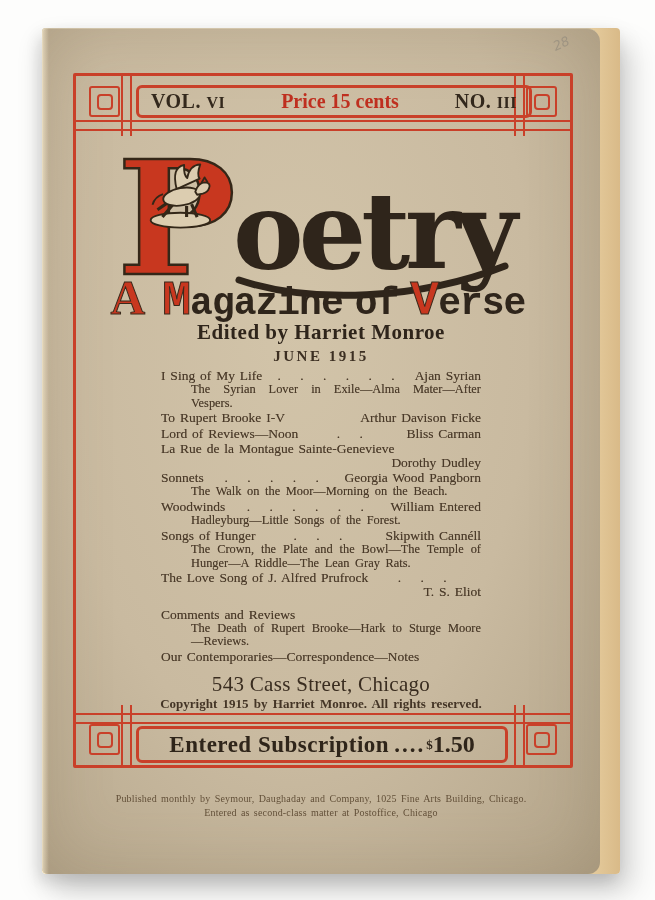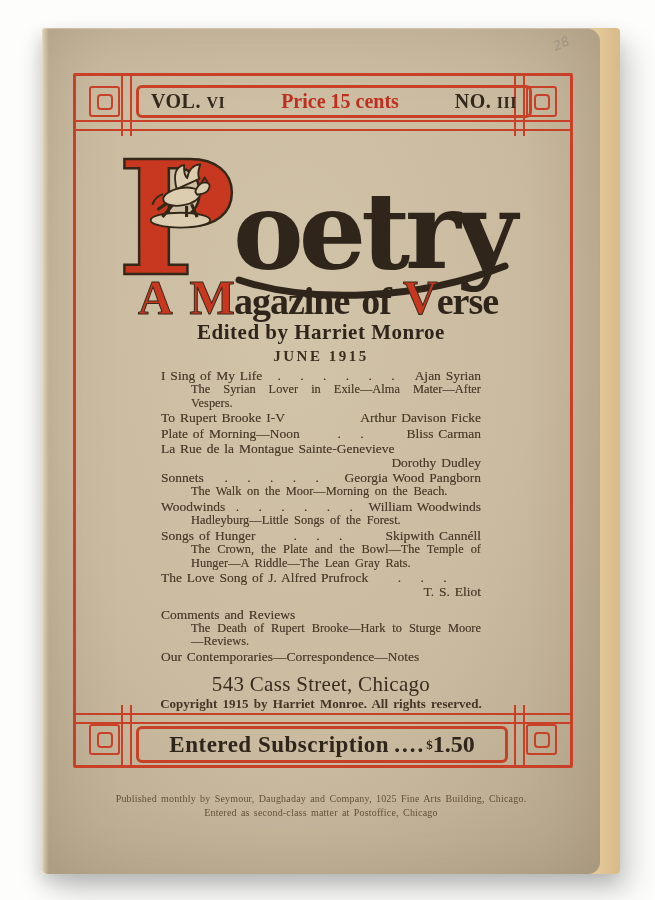--- a/index.html
+++ b/index.html
@@ -31,21 +31,21 @@
   .mh.red{color:#bf2f1f;font-size:20px;letter-spacing:0;}
   .sub-label{font-weight:bold;font-size:23px;color:#2f251a;letter-spacing:.5px;white-space:nowrap;}
   .sub-dots{font-weight:bold;font-size:23px;color:#2f251a;letter-spacing:2px;margin:0 1px 0 5px;}
   .sub-cur{font-weight:bold;font-size:13px;color:#2f251a;vertical-align:8px;}
   .sub-amt{font-weight:bold;font-size:24px;color:#2f251a;}
 
   
   .logo{position:absolute;top:110px;left:50%;transform:translateX(-50%);width:400px;height:170px;}
   .subtitle{position:absolute;top:242px;left:0;width:100%;text-align:center;font-weight:bold;color:#2f251b;font-size:38px;letter-spacing:-1px;white-space:nowrap;}
   .subtitle .init{color:#c8371f;font-size:48px;-webkit-text-stroke:1px #3a2a1c;}
-  .subtitle .w{margin:0 6px;}
+  .subtitle .w{margin:0 6px;font-family:Liberation Mono, monospace;}
   .edited{position:absolute;top:292px;left:0;width:100%;text-align:center;font-weight:bold;color:#2f251b;font-size:21px;letter-spacing:.5px;}
   .issue-date{position:absolute;top:320px;left:0;width:100%;text-align:center;font-weight:bold;color:#3c2f22;font-size:15px;letter-spacing:2.5px;}
 
   
   .toc{position:absolute;top:340px;left:50%;margin-left:-160px;width:320px;color:#4a3a29;
     text-shadow:0 0 .4px rgba(74,58,41,.55);}
   .toc-line{display:flex;align-items:baseline;font-size:13.5px;line-height:14.2px;word-spacing:1.5px;white-space:nowrap;}
   .toc-title{}
   .toc-leader{flex:1;text-align:center;letter-spacing:5px;word-spacing:6px;overflow:hidden;}
   .toc-author{text-align:right;}
@@ -140,21 +140,21 @@
         </div>
         <div class="toc-item">
           <div class="toc-line">
               <span class="toc-title">To Rupert Brooke I-V</span>
               <span class="toc-leader"></span>
               <span class="toc-author">Arthur Davison Ficke</span>
             </div>
         </div>
         <div class="toc-item">
           <div class="toc-line">
-              <span class="toc-title">Plate of Morning—Noon</span>
+              <span class="toc-title">Lord of Reviews—Noon</span>
               <span class="toc-leader">. .</span>
               <span class="toc-author">Bliss Carman</span>
             </div>
         </div>
         <div class="toc-item">
           <div class="toc-line">
               <span class="toc-title">La Rue de la Montague Sainte-Genevieve</span>
             </div>
           <div class="toc-author-below">Dorothy Dudley</div>
         </div>
@@ -163,21 +163,21 @@
               <span class="toc-title">Sonnets</span>
               <span class="toc-leader">. . . . .</span>
               <span class="toc-author">Georgia Wood Pangborn</span>
             </div>
           <div class="toc-sub">The Walk on the Moor—Morning on the Beach.</div>
         </div>
         <div class="toc-item">
           <div class="toc-line">
               <span class="toc-title">Woodwinds</span>
               <span class="toc-leader">. . . . . .</span>
-              <span class="toc-author">William Woodwinds</span>
+              <span class="toc-author">William Entered</span>
             </div>
           <div class="toc-sub">Hadleyburg—Little Songs of the Forest.</div>
         </div>
         <div class="toc-item">
           <div class="toc-line">
               <span class="toc-title">Songs of Hunger</span>
               <span class="toc-leader">. . .</span>
               <span class="toc-author">Skipwith Cannéll</span>
             </div>
           <div class="toc-sub">The Crown, the Plate and the Bowl—The Temple of Hunger—A Riddle—The Lean Gray Rats.</div>

